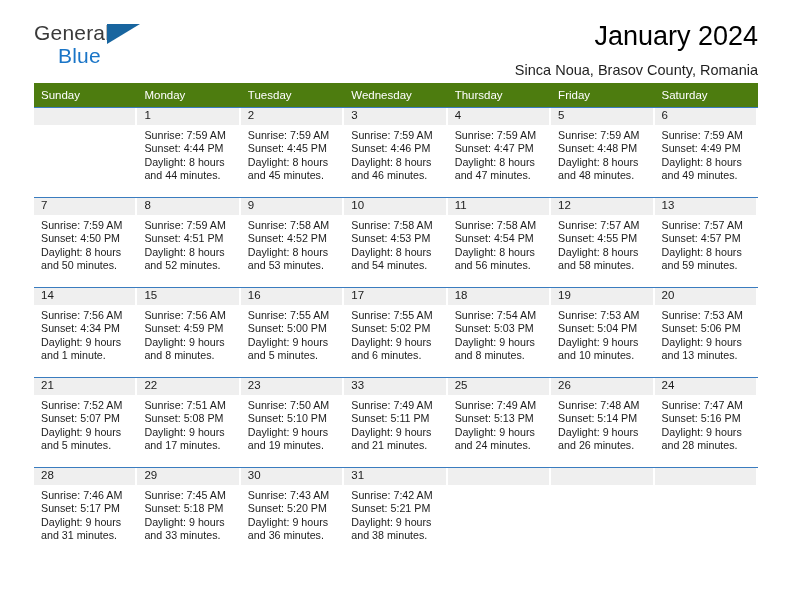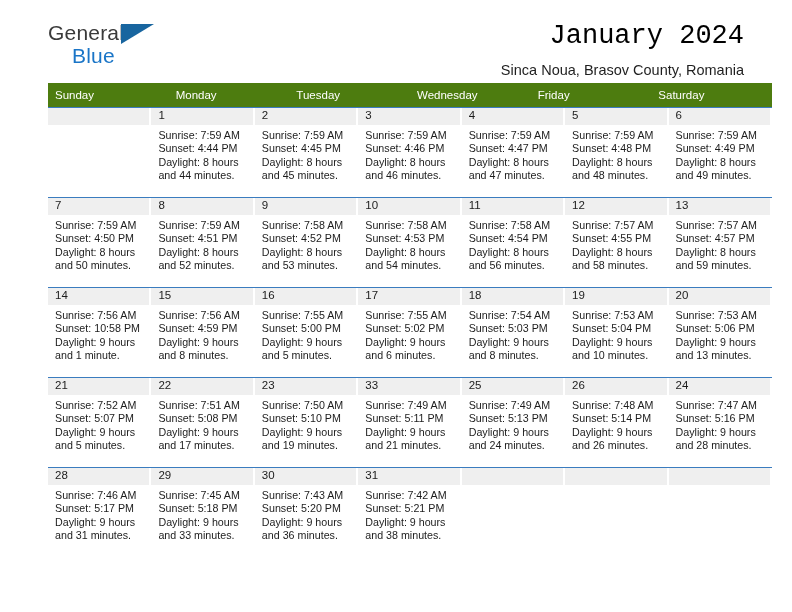--- a/index.html
+++ b/index.html
@@ -3,33 +3,33 @@
 <meta charset="utf-8">
 <style>
   * { box-sizing: border-box; margin: 0; padding: 0; }
   html, body {
     width: 792px; height: 612px;
     background: #ffffff;
     font-family: "Liberation Sans", sans-serif;
     color: #1a1a1a;
     overflow: hidden;
   }
-  .page { position: relative; width: 792px; height: 612px; padding: 0 48px; }
+  .page { position: relative; width: 792px; height: 612px; padding: 0 34px; }
 
   
   .header { display: flex; align-items: flex-start; justify-content: space-between;
             height: 72px; padding-top: 22px; }
   .logo { position: relative; width: 120px; }
   .logo-general { font-size: 21px; color: #3a3a3a; letter-spacing: .2px; line-height: 1; }
   .logo-blue { font-size: 21px; color: #1a75c7; letter-spacing: .2px; line-height: 1;
                margin-top: 2px; margin-left: 24px; }
   .logo-tri { position: absolute; left: 73px; top: 2px; width: 0; height: 0;
               border-left: 33px solid #18659f; border-bottom: 20px solid transparent; }
   .title-wrap { text-align: right; padding-top: 0px; }
-  .cal-title { font-size: 27px; font-weight: normal; color: #000; line-height: 1.1; font-family: Liberation Mono, monospace; }
+  .cal-title { font-size: 27px; font-weight: normal; color: #000; line-height: 1.1; }
   .cal-sub { font-size: 14.5px; color: #1f1f1f; margin-top: 10px; }
 
   
   .calendar { margin-top: 11px; width: 724px; }
   .dow-row { display: flex; background: #4d7c0f; }
   .dow { flex: 1 1 0; color: #ffffff; font-size: 11.5px; padding: 6px 0 6px 7px; }
 
   .week { display: flex; border-top: 1px solid #3a7cbf; }
   .week:first-of-type { border-top: none; }
   .cell { flex: 1 1 0; height: 89px; position: relative; padding-right: 2px; }
@@ -57,20 +57,21 @@
     </div>
   </div>
 
   <div class="calendar">
 
     <div class="dow-row">
       <div class="dow">Sunday</div>
       <div class="dow">Monday</div>
       <div class="dow">Tuesday</div>
       <div class="dow">Wednesday</div>
+      <div class="dow">Thursday</div>
       <div class="dow">Friday</div>
       <div class="dow">Saturday</div>
     </div>
 
     <div class="week">
       <div class="cell empty">
           <div class="cell-inner">
             <div class="daynum-band"></div>
           </div>
         </div>
@@ -221,21 +222,21 @@
           </div>
         </div>
     </div>
 
     <div class="week">
       <div class="cell">
           <div class="cell-inner">
             <div class="daynum-band">14</div>
             <div class="lines">
               <div>Sunrise: 7:56 AM</div>
-              <div>Sunset: 10:58 PM</div>
+              <div>Sunset: 4:34 PM</div>
               <div>Daylight: 9 hours</div>
               <div>and 1 minute.</div>
             </div>
           </div>
         </div>
       <div class="cell">
           <div class="cell-inner">
             <div class="daynum-band">15</div>
             <div class="lines">
               <div>Sunrise: 7:56 AM</div>

